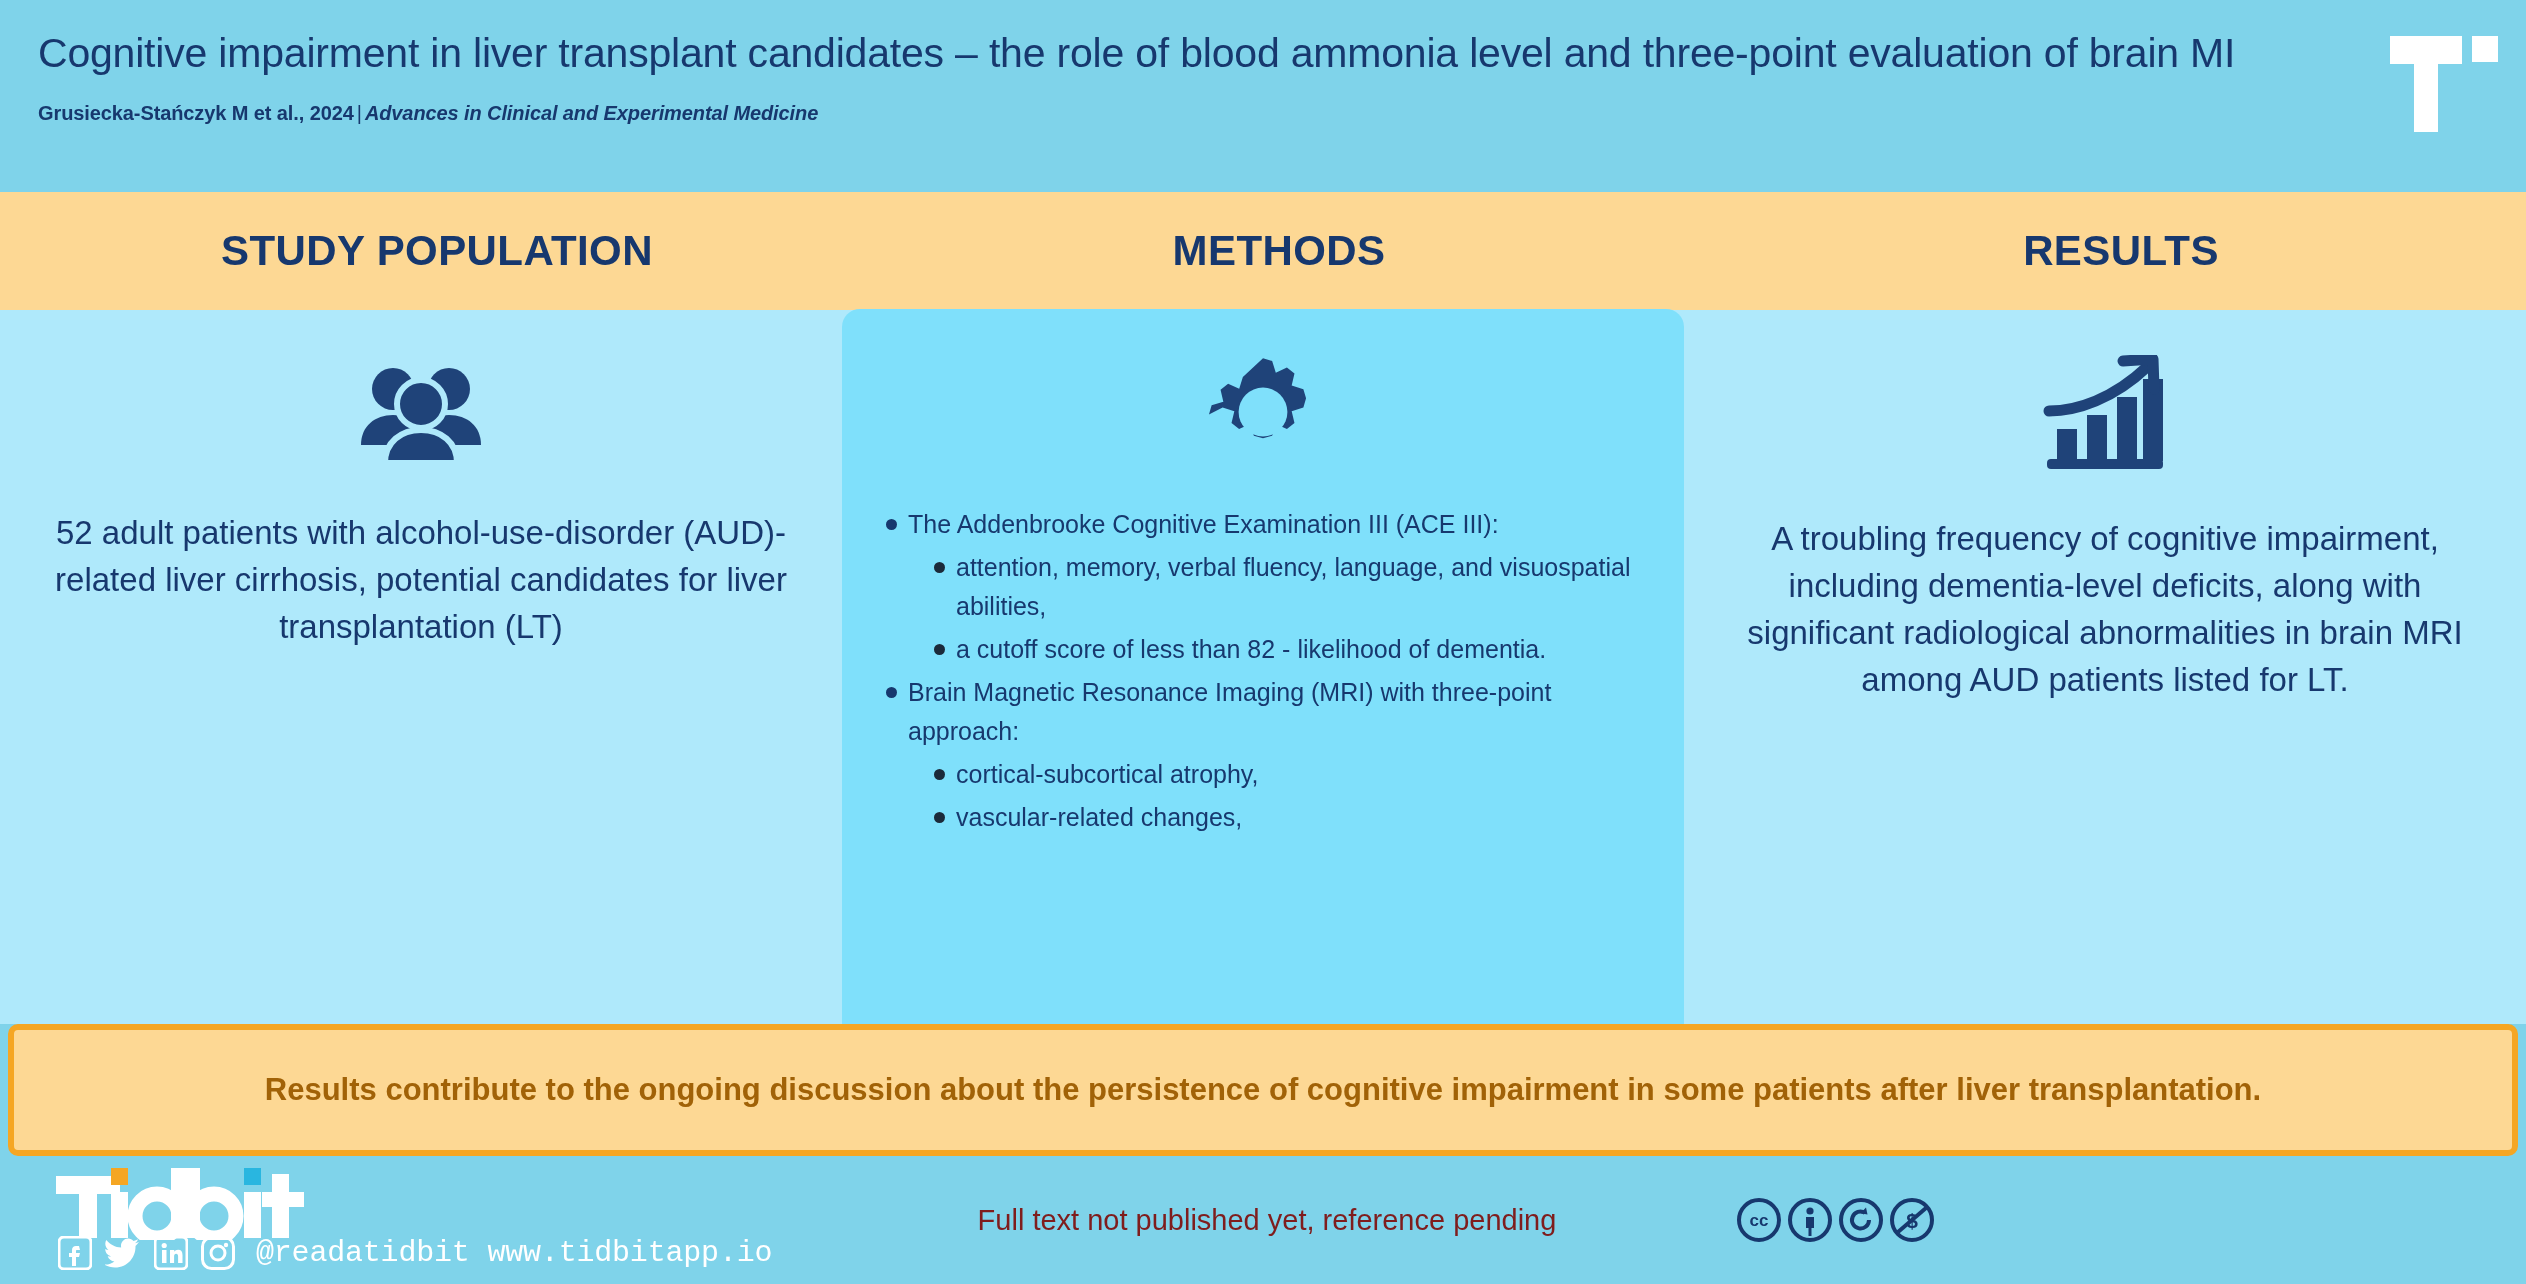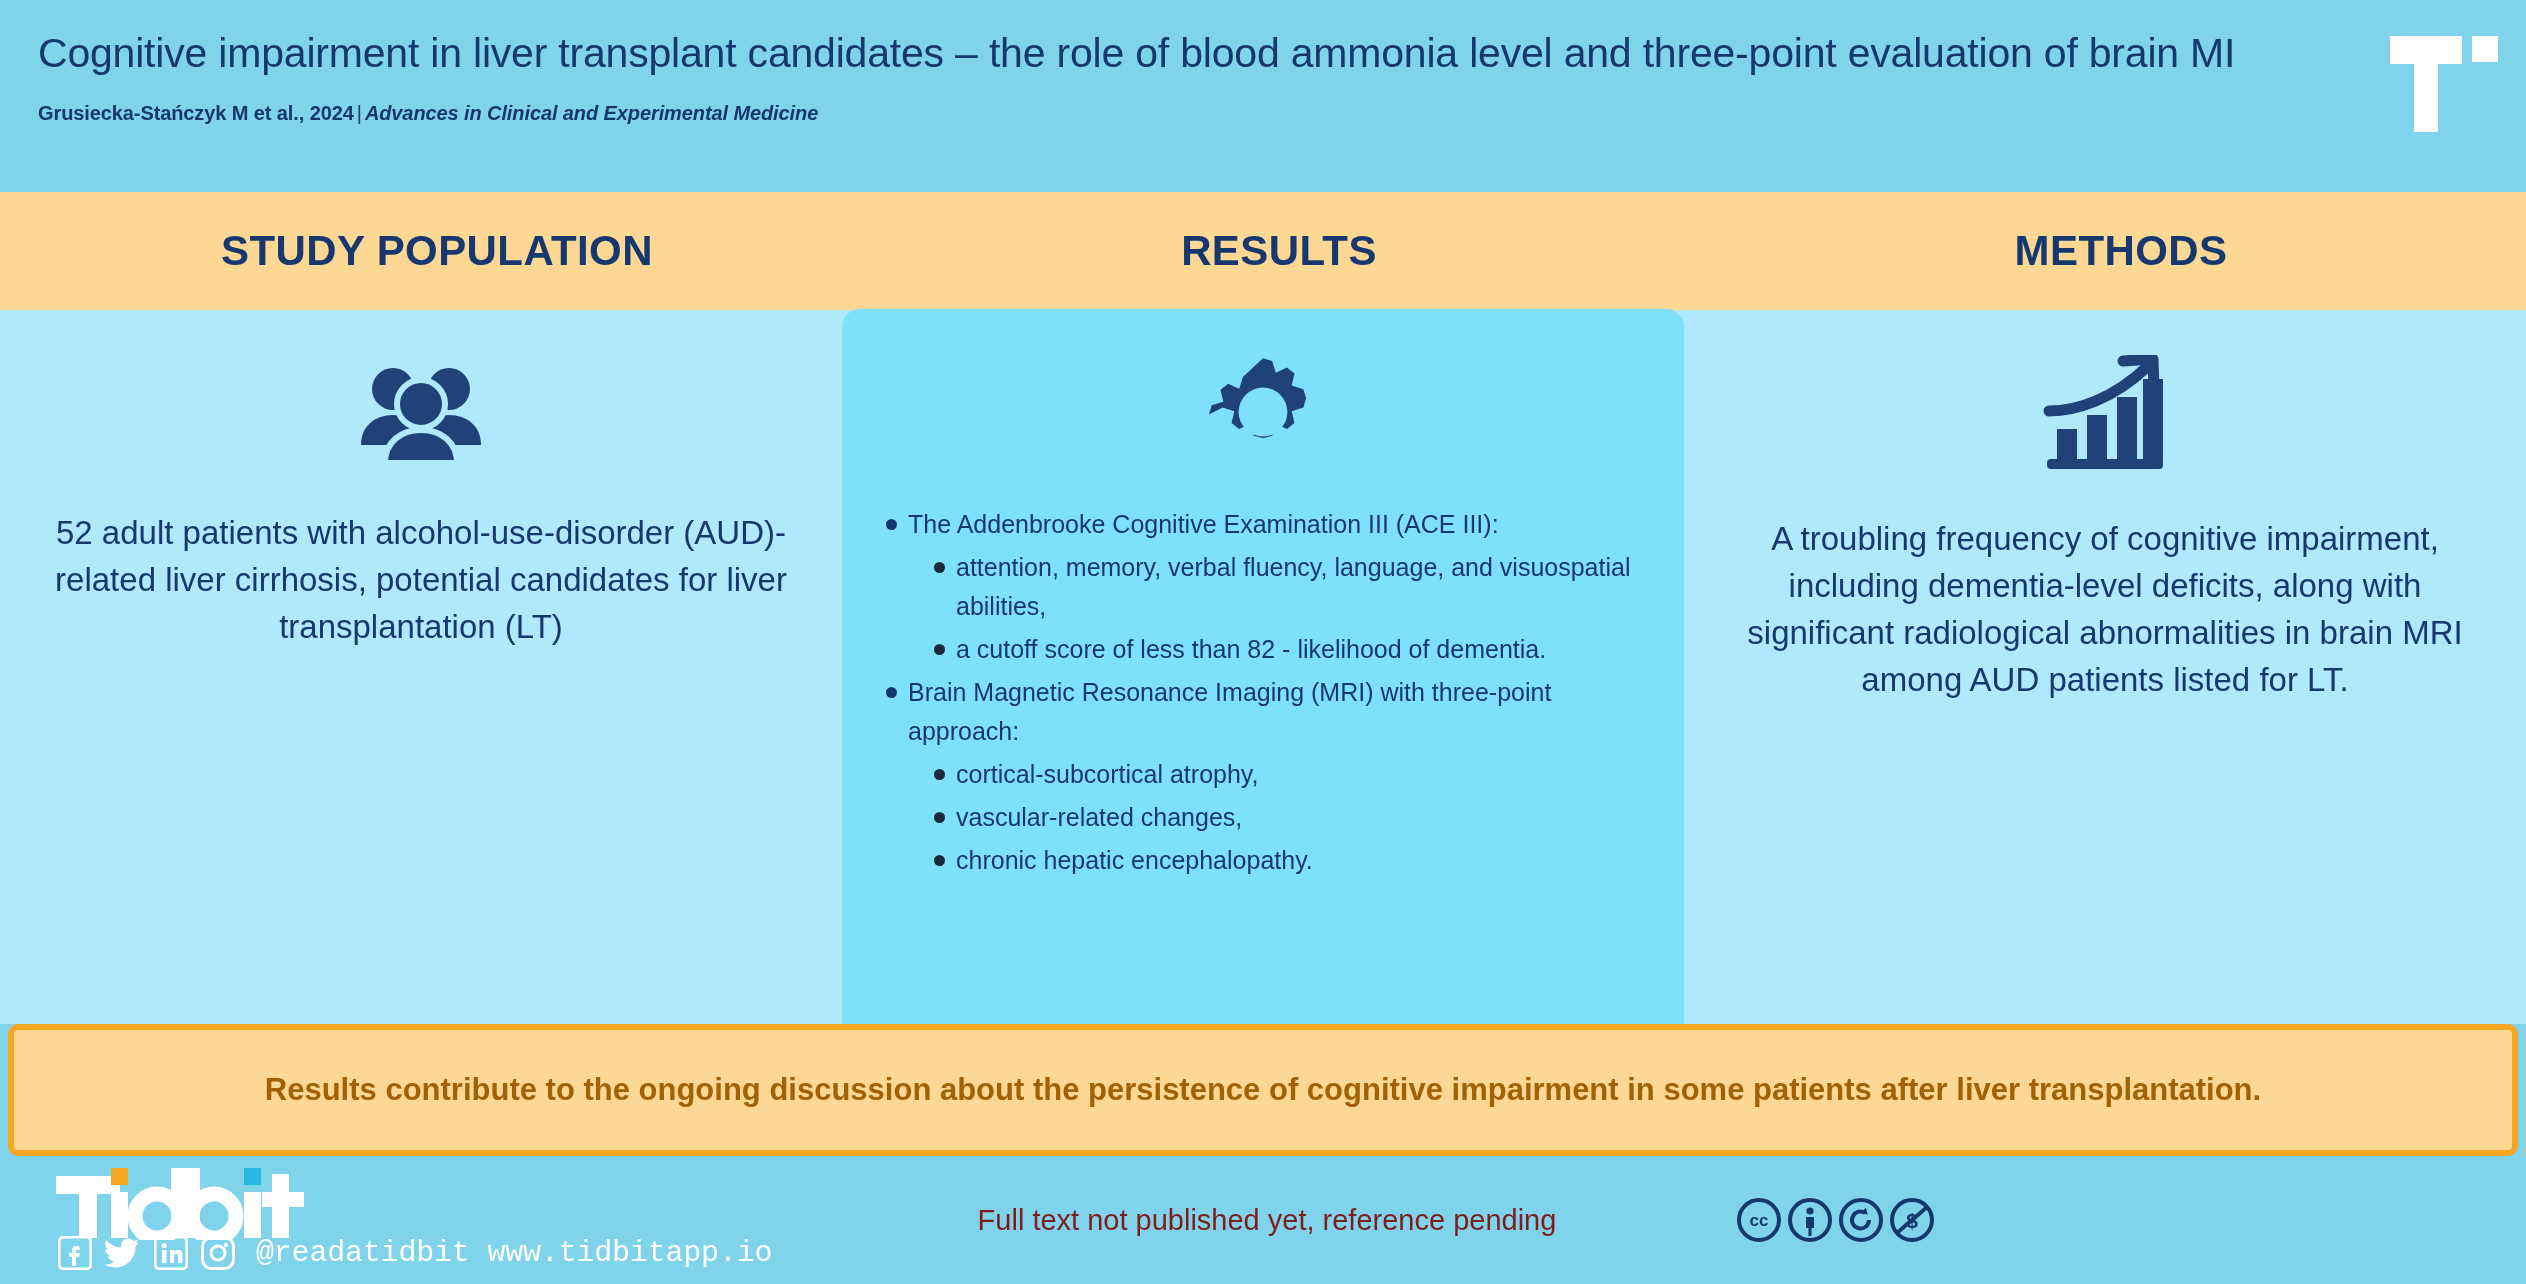--- a/index.html
+++ b/index.html
@@ -215,24 +215,24 @@
         <rect x="88" y="18" width="26" height="26" fill="#ffffff"></rect>
       </svg>
     </div>
   </div>
 
   <div class="band">
     <div class="band-cell">
       <span>STUDY POPULATION</span>
     </div>
     <div class="band-cell">
+      <span>METHODS</span>
+    </div>
+    <div class="band-cell">
       <span>RESULTS</span>
-    </div>
-    <div class="band-cell">
-      <span>METHODS</span>
     </div>
   </div>
 
   <div class="columns">
 
     <div class="col col-pop">
       <div class="colicon">
         <svg width="136" height="100" viewBox="0 0 136 100">
           <circle cx="40" cy="26" r="21" fill="#1F4379"></circle>
           <path d="M8 82c0-19 14-30 32-30s32 11 32 30z" fill="#1F4379"></path>
@@ -252,21 +252,20 @@
           <circle cx="50" cy="50" r="20" fill="#7FE0FB"></circle>
         </svg>
       </div>
       <div class="bullets">
         <div class="b1">The Addenbrooke Cognitive Examination III (ACE III):</div>
         <div class="b2">attention, memory, verbal fluency, language, and visuospatial abilities,</div>
         <div class="b2">a cutoff score of less than 82 - likelihood of dementia.</div>
         <div class="b1">Brain Magnetic Resonance Imaging (MRI) with three-point approach:</div>
         <div class="b2">cortical-subcortical atrophy,</div>
         <div class="b2">vascular-related changes,</div>
-        <div class="b2">chronic hepatic encephalopathy.</div>
       </div>
     </div>
 
     <div class="col col-res">
       <div class="colicon">
         <svg width="132" height="116" viewBox="0 0 132 116">
           <rect x="8" y="104" width="116" height="10" rx="4" fill="#1F4379"></rect>
           <rect x="18" y="74" width="20" height="32" fill="#1F4379"></rect>
           <rect x="48" y="60" width="20" height="46" fill="#1F4379"></rect>
           <rect x="78" y="42" width="20" height="64" fill="#1F4379"></rect>

